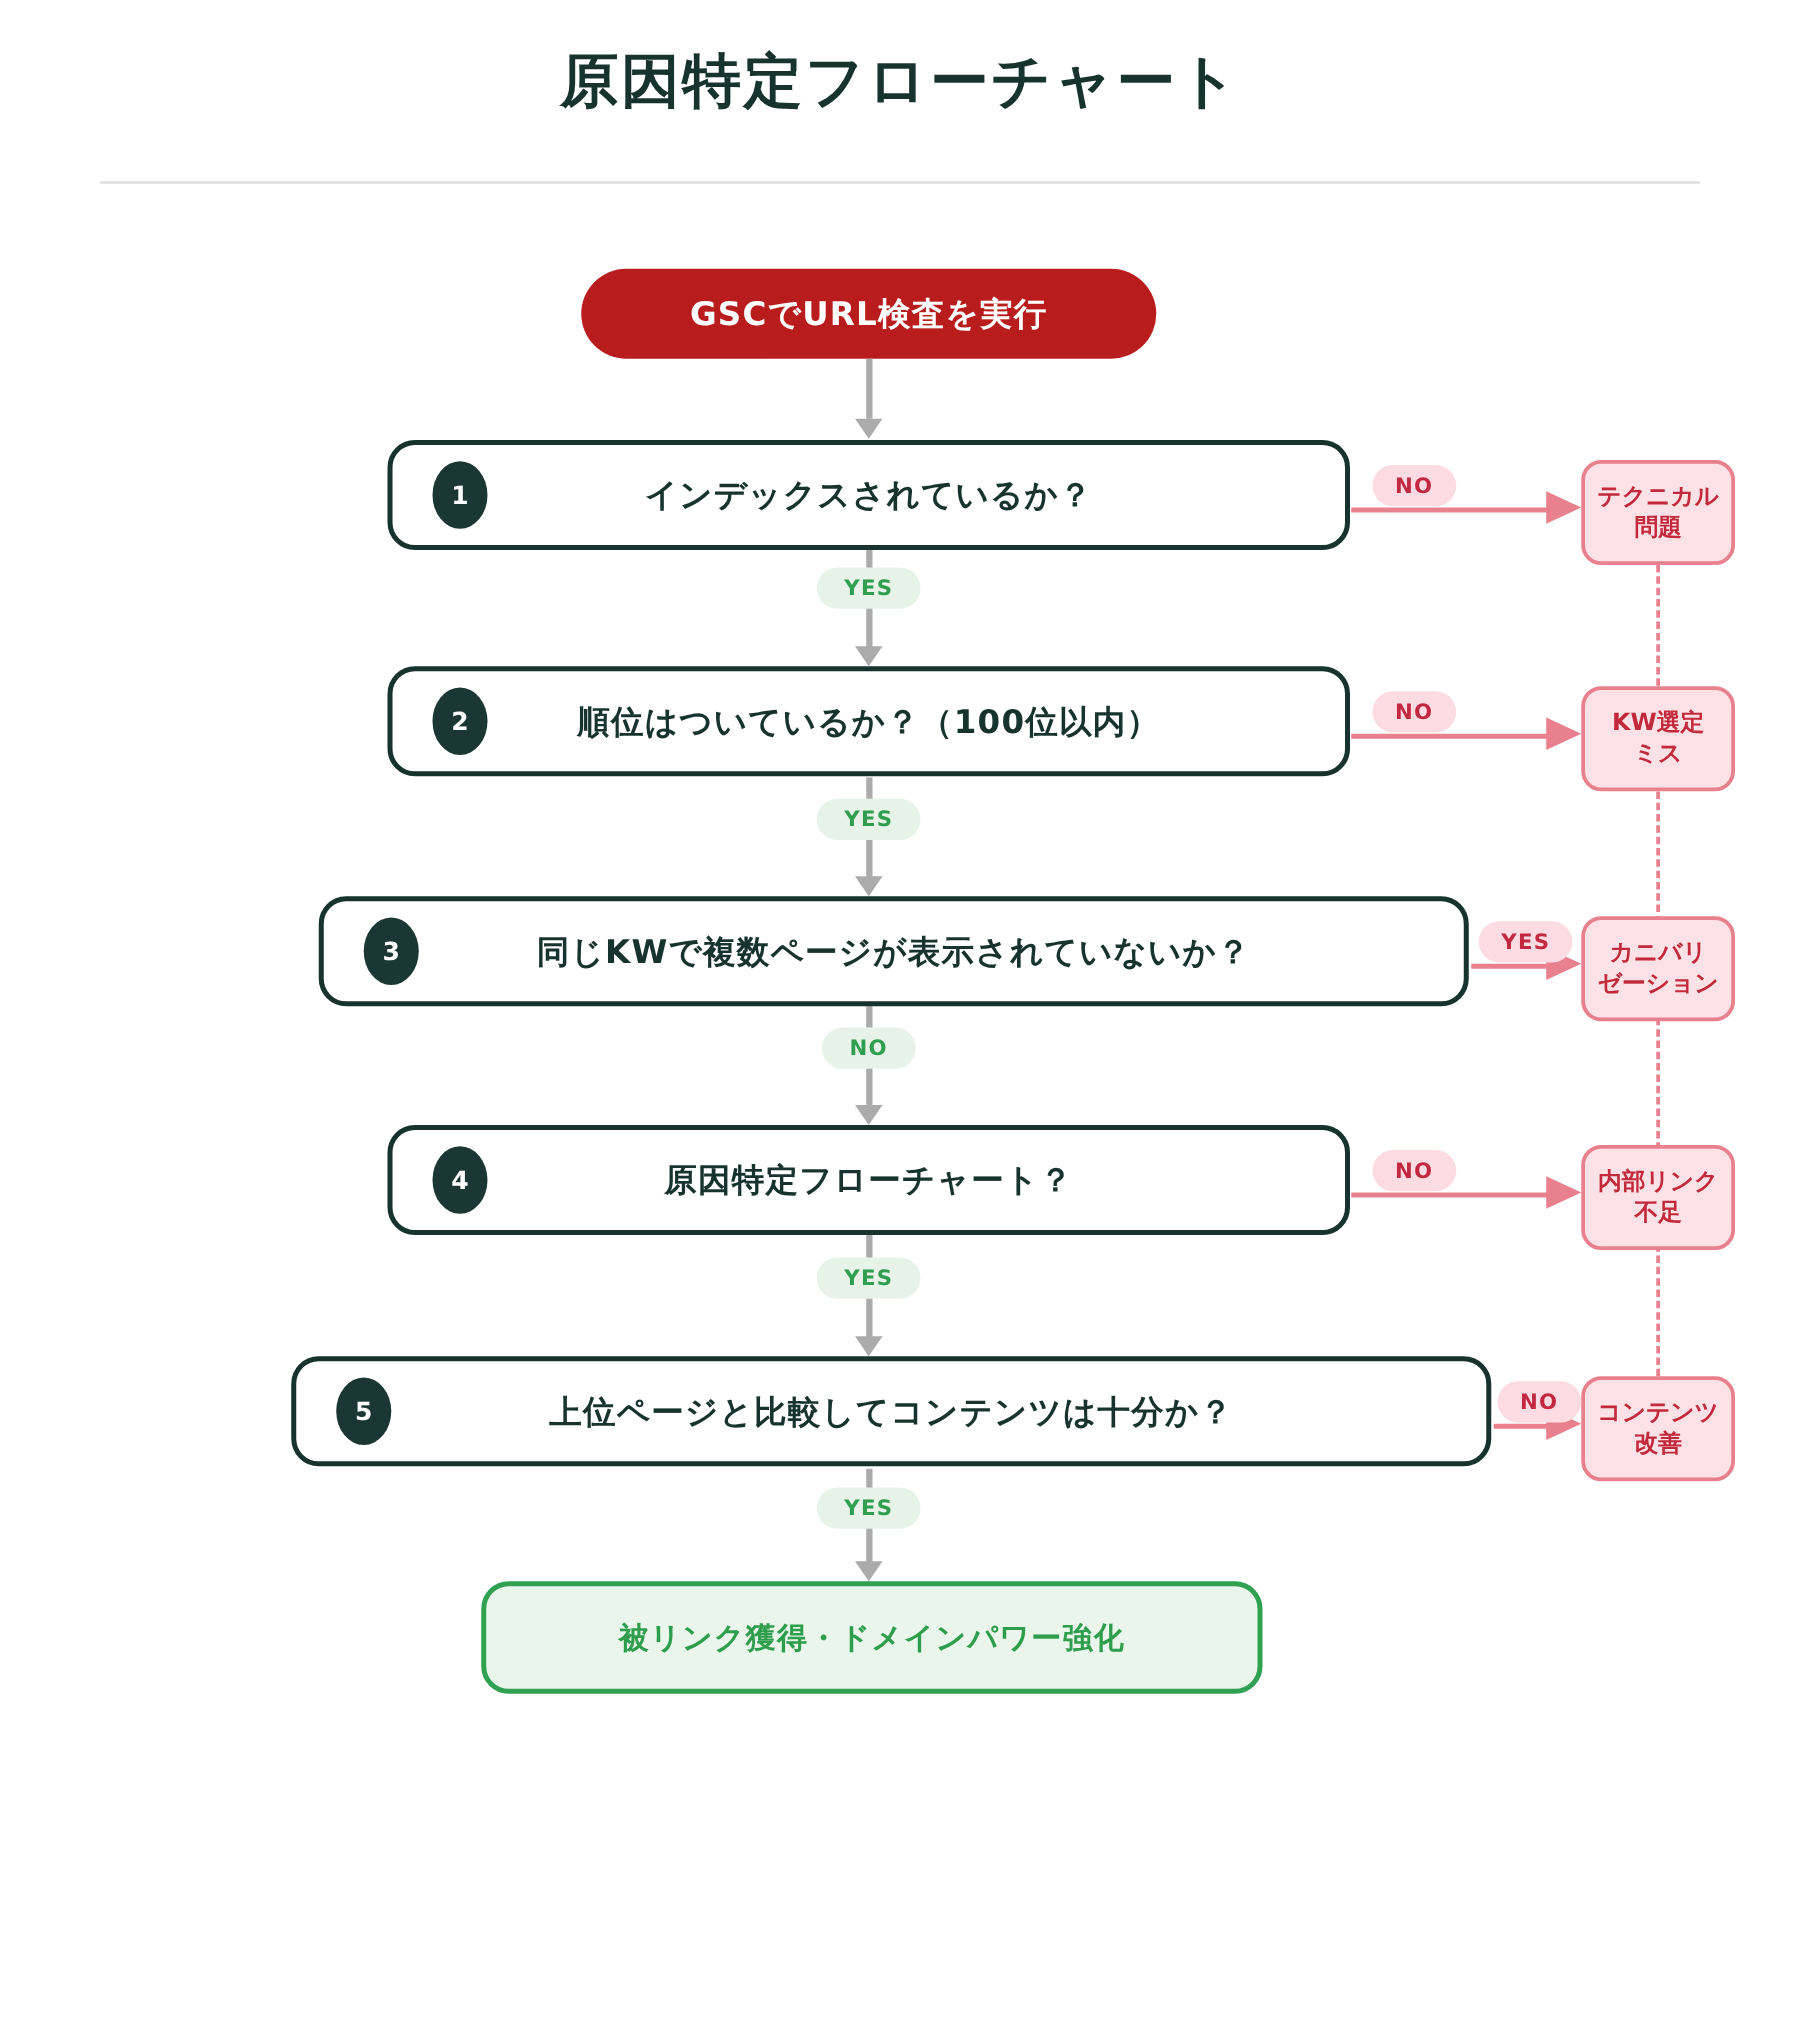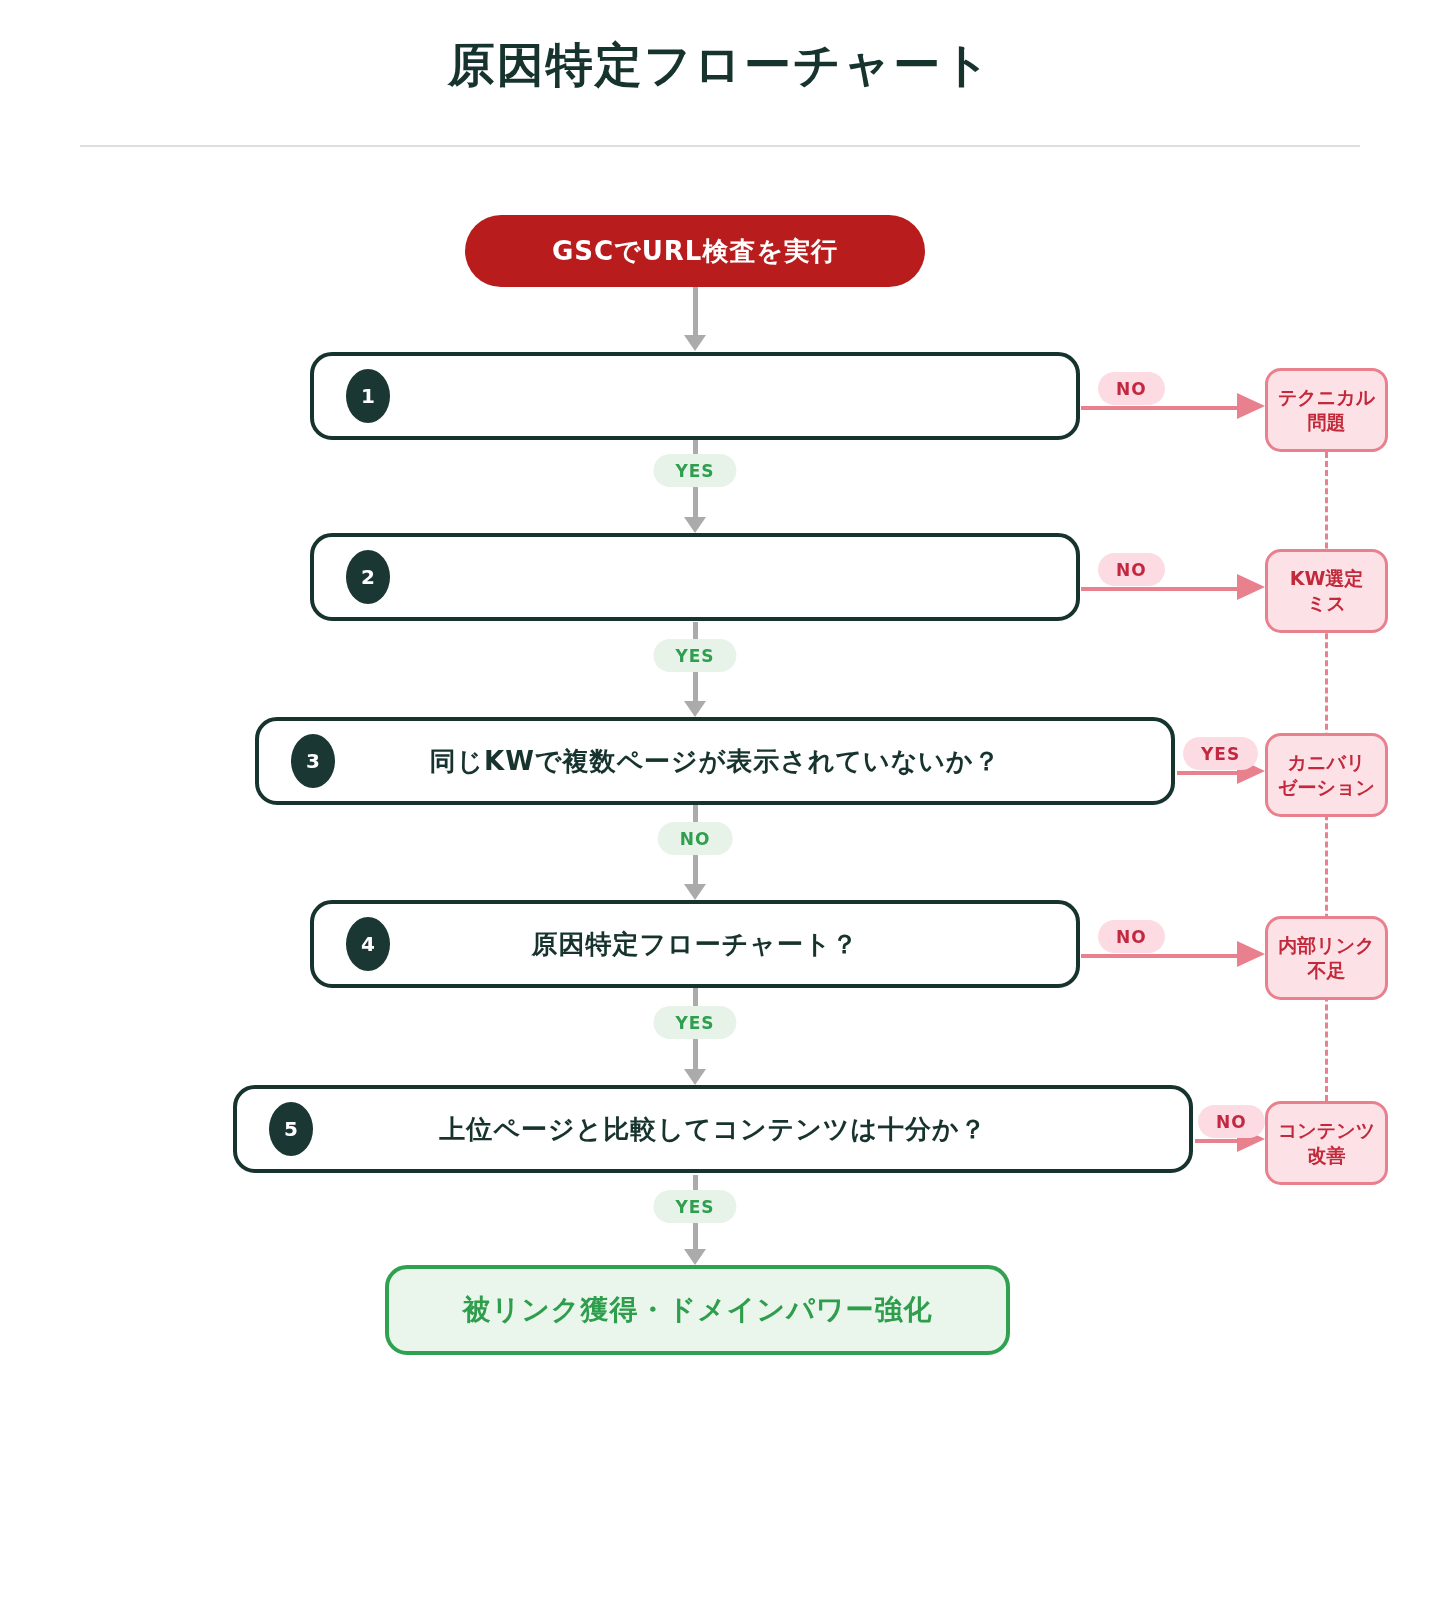--- a/index.html
+++ b/index.html
@@ -69,21 +69,21 @@
     flex-direction:column;align-items:center;justify-content:center;color:#c2293a;
     font-size:19px;font-weight:bold;line-height:1.3;text-align:center;z-index:2;}
   .r1{top:368px;align-items:center;} .r2{top:549px;} .r3{top:733px;} .r4{top:916px;} .r5{top:1101px;}
 
   .dashline{position:absolute;left:1325px;top:452px;height:649px;width:0;
     border-left:3px dashed #e8808d;z-index:1;}
 
   
   .end-node{position:absolute;left:385px;top:1265px;width:625px;height:90px;background:#eaf6ec;
     border:4px solid #2fa150;border-radius:22px;box-sizing:border-box;display:flex;
-    align-items:center;justify-content:center;color:#2e9e4d;font-size:28px;font-weight:bold;
+    align-items:center;justify-content:center;color:#2e9e4d;font-size:24px;font-weight:bold;
     letter-spacing:1px;}
 
   
   .logo{position:absolute;left:1162px;top:1524px;font-size:58px;font-weight:bold;
     color:#1e4238;display:flex;align-items:baseline;line-height:1;}
   .logo .word2{margin-left:8px;}
   .ich{position:relative;display:inline-block;}
   .idot{position:absolute;top:1px;left:50%;transform:translateX(-50%);width:14px;height:14px;
     border-radius:50%;background:#f4574f;}
 </style>
@@ -132,23 +132,25 @@
   <div class="hhead hh5"></div>
 
   <div class="bpill bp1">NO</div>
   <div class="bpill bp2">NO</div>
   <div class="bpill bp3">YES</div>
   <div class="bpill bp4">NO</div>
   <div class="bpill bp5">NO</div>
 
   <div class="qbox q1">
     <span class="badge">1</span>
+    <span class="qtext">インデックスされているか？</span>
   </div>
   <div class="qbox q2">
     <span class="badge">2</span>
+    <span class="qtext">順位はついているか？（100位以内）</span>
   </div>
   <div class="qbox q3">
     <span class="badge">3</span>
     <span class="qtext">同じKWで複数ページが表示されていないか？</span>
   </div>
   <div class="qbox q4">
     <span class="badge">4</span>
     <span class="qtext">原因特定フローチャート？</span>
   </div>
   <div class="qbox q5">

